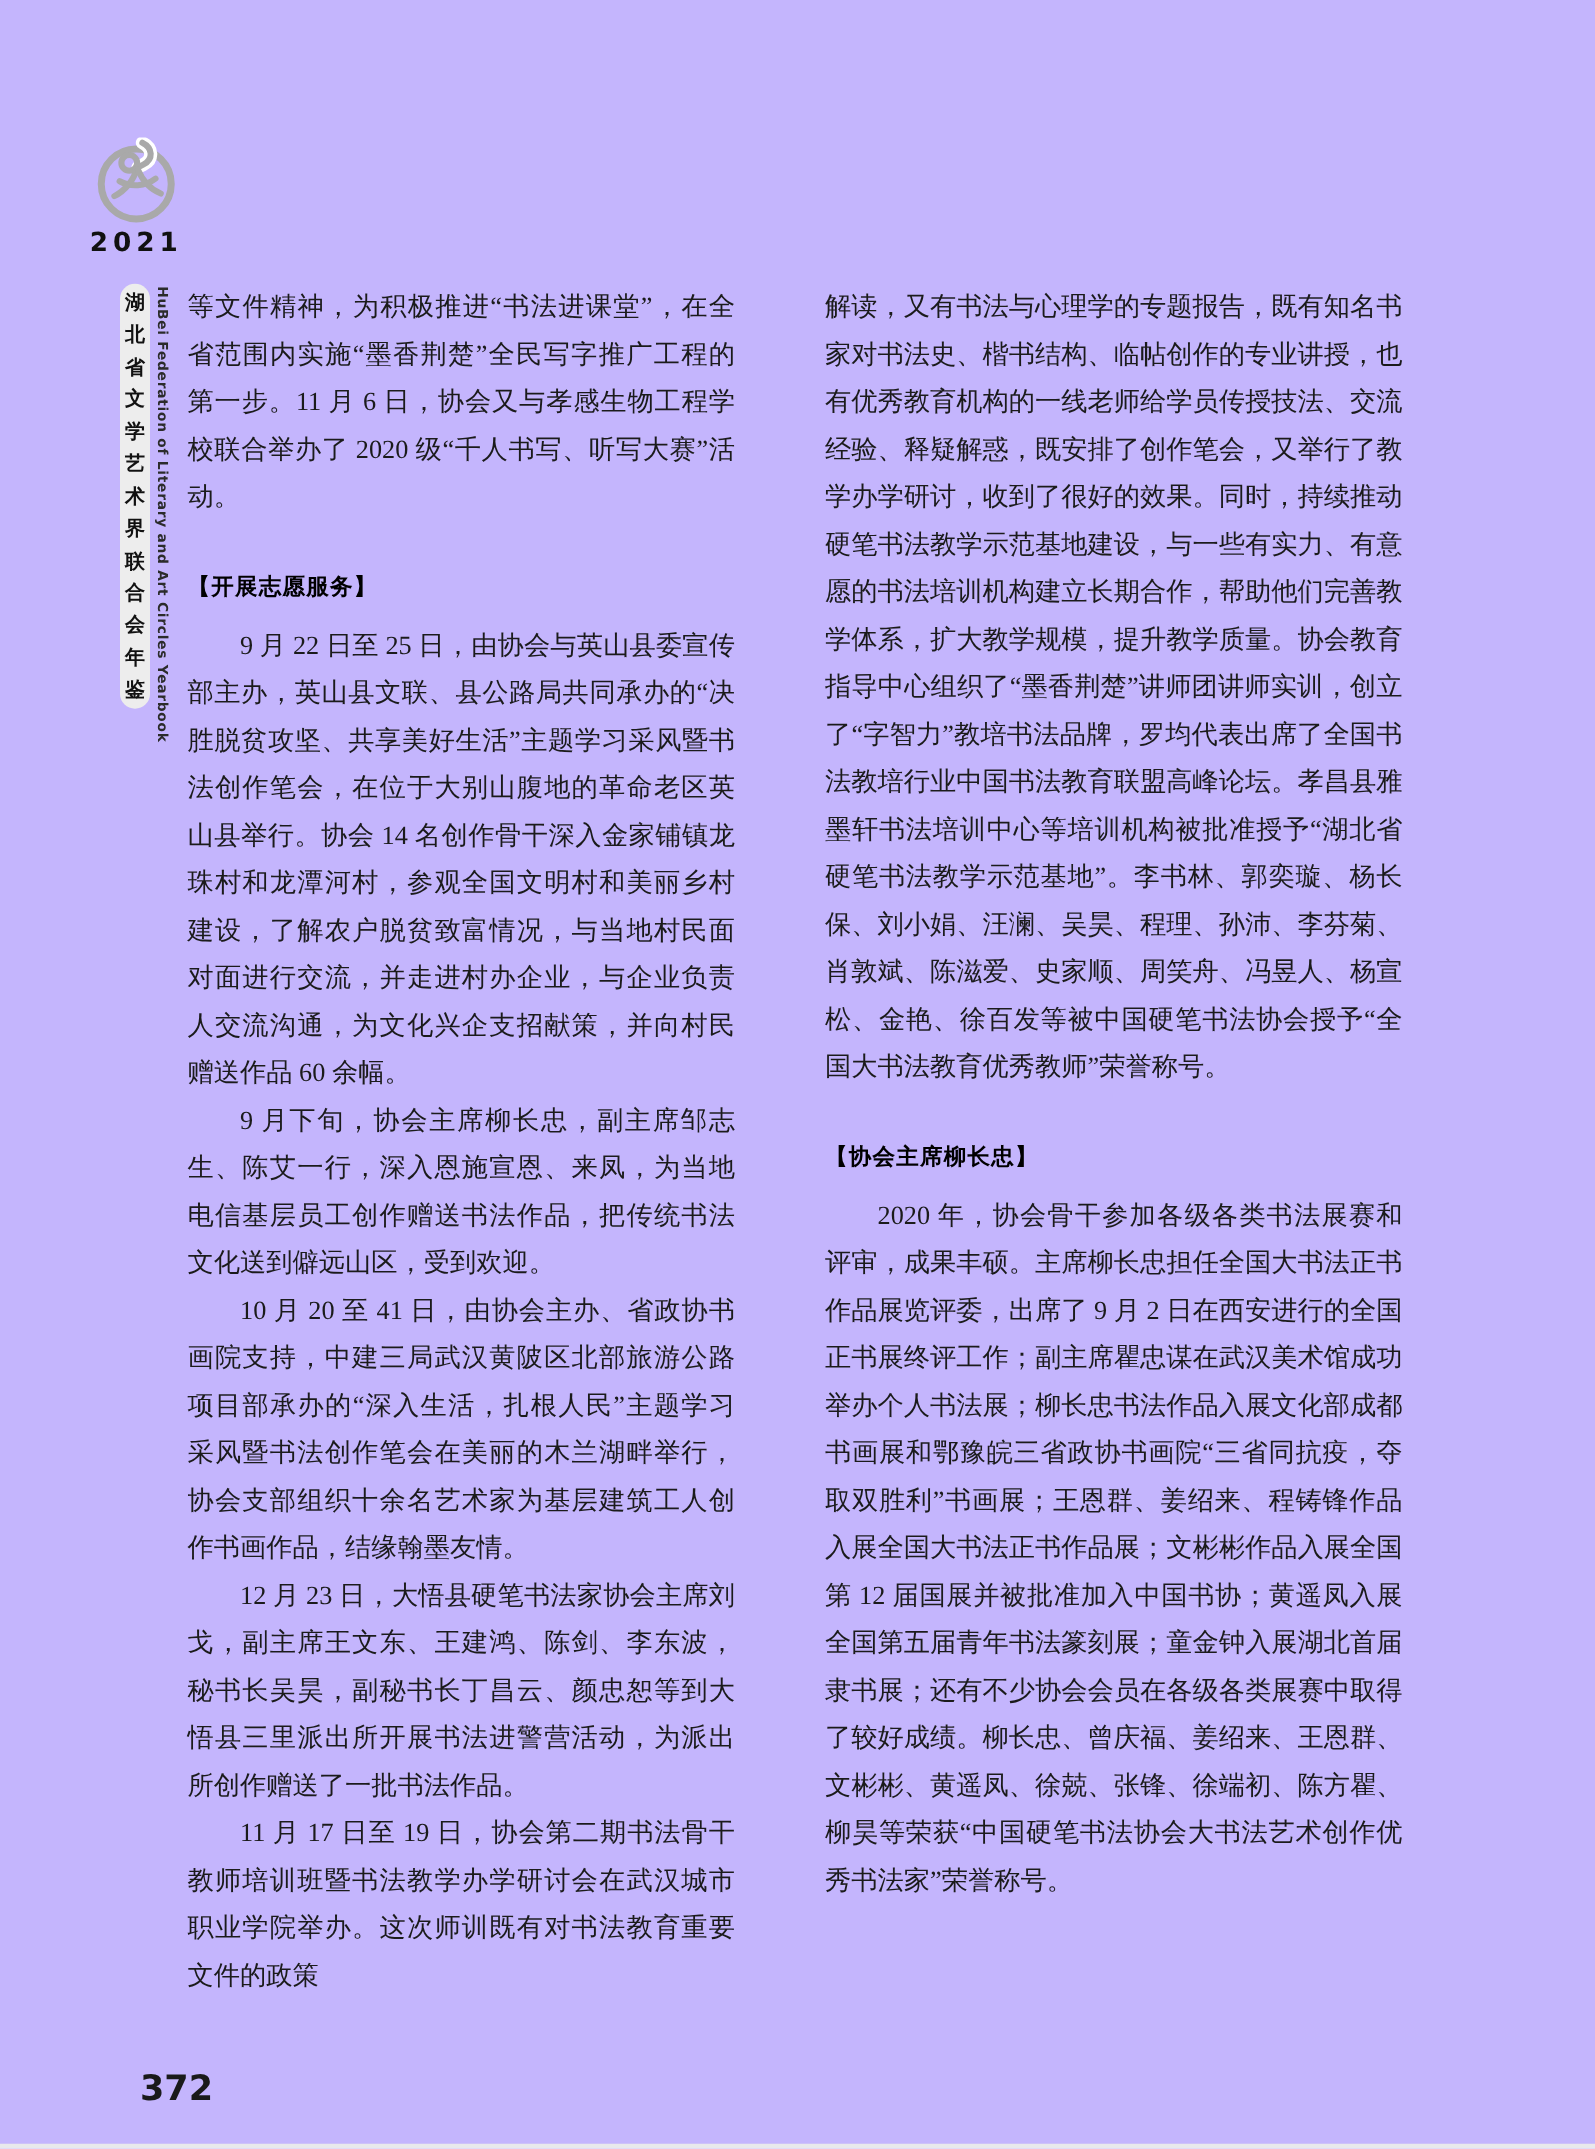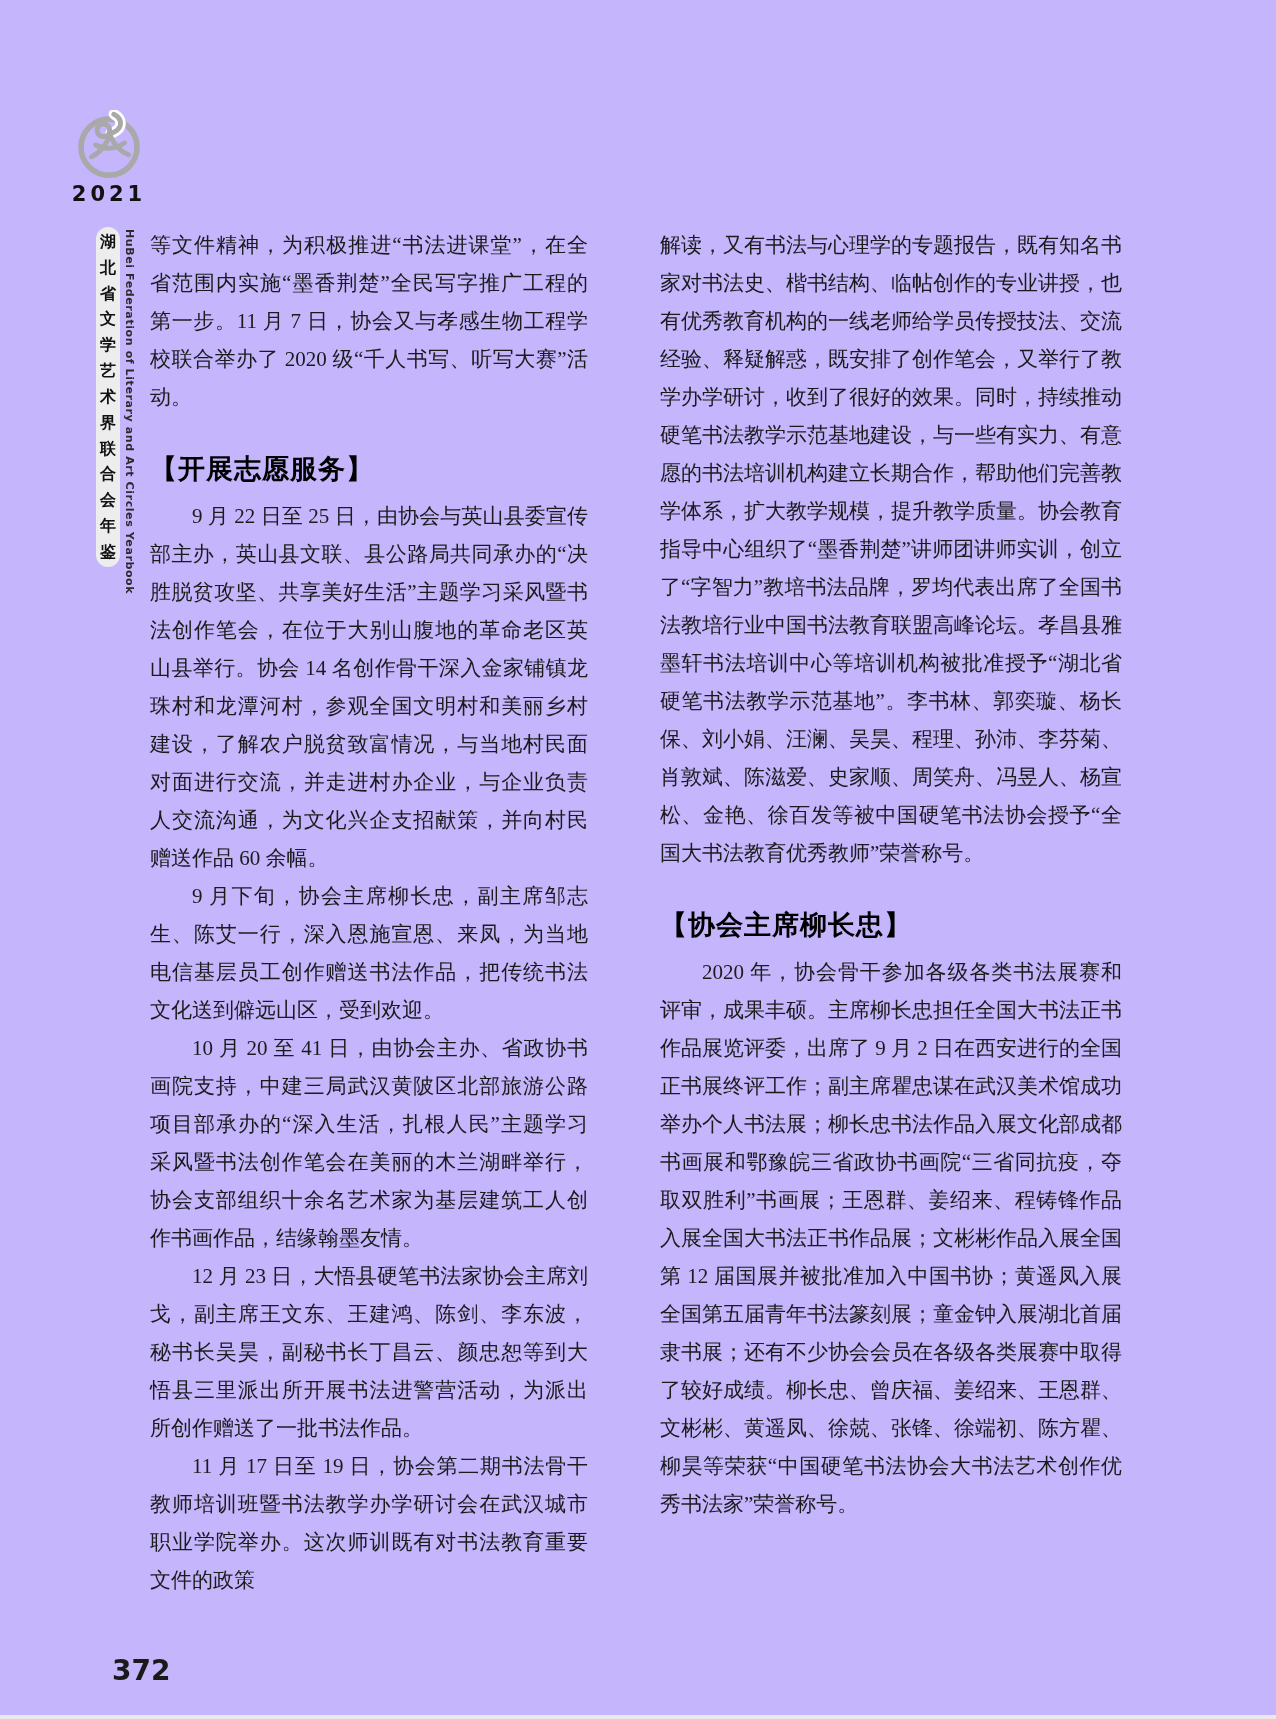--- a/index.html
+++ b/index.html
@@ -31,21 +31,21 @@
     font-size:11px;letter-spacing:0.6px;color:#2b2b2b;
   }
   
   .col{position:absolute;top:226px;text-align:justify;font-size:21px;line-height:38px;color:#1b1b1b;}
   .col-left{left:150px;width:438px;}
   .col-right{left:660px;width:462px;}
   .col p{margin:0;}
   .col p.ind{text-indent:2em;}
   h2.sec{
     margin:36px 0 11px 0;font-family:Liberation Serif, serif;
-    font-size:27px;line-height:34px;font-weight:bold;color:#000;letter-spacing:1px;
+    font-size:18px;line-height:34px;font-weight:bold;color:#000;letter-spacing:1px;
     text-align:left;
   }
   .pageno{
     position:absolute;left:112px;top:1654px;
     font-family:"DejaVu Sans","Liberation Sans",sans-serif;font-weight:bold;
     font-size:28px;color:#1a1a1a;
   }
   .bottom-edge{position:absolute;left:0;bottom:0;width:100%;height:4px;background:#e9e9ec;}
 </style>
 </head>
@@ -79,21 +79,21 @@
     <span>界</span>
     <span>联</span>
     <span>合</span>
     <span>会</span>
     <span>年</span>
     <span>鉴</span>
   </div>
   <div class="strip-en">HuBei Federation of Literary and Art Circles Yearbook</div>
 
   <main class="col col-left">
-    <p>等文件精神，为积极推进“书法进课堂”，在全省范围内实施“墨香荆楚”全民写字推广工程的第一步。11 月 7 日，协会又与孝感生物工程学校联合举办了 2020 级“千人书写、听写大赛”活动。</p>
+    <p>等文件精神，为积极推进“书法进课堂”，在全省范围内实施“墨香荆楚”全民写字推广工程的第一步。11 月 6 日，协会又与孝感生物工程学校联合举办了 2020 级“千人书写、听写大赛”活动。</p>
     <h2 class="sec">【开展志愿服务】</h2>
     <p class="ind">9 月 22 日至 25 日，由协会与英山县委宣传部主办，英山县文联、县公路局共同承办的“决胜脱贫攻坚、共享美好生活”主题学习采风暨书法创作笔会，在位于大别山腹地的革命老区英山县举行。协会 14 名创作骨干深入金家铺镇龙珠村和龙潭河村，参观全国文明村和美丽乡村建设，了解农户脱贫致富情况，与当地村民面对面进行交流，并走进村办企业，与企业负责人交流沟通，为文化兴企支招献策，并向村民赠送作品 60 余幅。</p>
     <p class="ind">9 月下旬，协会主席柳长忠，副主席邹志生、陈艾一行，深入恩施宣恩、来凤，为当地电信基层员工创作赠送书法作品，把传统书法文化送到僻远山区，受到欢迎。</p>
     <p class="ind">10 月 20 至 41 日，由协会主办、省政协书画院支持，中建三局武汉黄陂区北部旅游公路项目部承办的“深入生活，扎根人民”主题学习采风暨书法创作笔会在美丽的木兰湖畔举行，协会支部组织十余名艺术家为基层建筑工人创作书画作品，结缘翰墨友情。</p>
     <p class="ind">12 月 23 日，大悟县硬笔书法家协会主席刘戈，副主席王文东、王建鸿、陈剑、李东波，秘书长吴昊，副秘书长丁昌云、颜忠恕等到大悟县三里派出所开展书法进警营活动，为派出所创作赠送了一批书法作品。</p>
     <p class="ind">11 月 17 日至 19 日，协会第二期书法骨干教师培训班暨书法教学办学研讨会在武汉城市职业学院举办。这次师训既有对书法教育重要文件的政策</p>
   </main>
 
   <main class="col col-right">
     <p>解读，又有书法与心理学的专题报告，既有知名书家对书法史、楷书结构、临帖创作的专业讲授，也有优秀教育机构的一线老师给学员传授技法、交流经验、释疑解惑，既安排了创作笔会，又举行了教学办学研讨，收到了很好的效果。同时，持续推动硬笔书法教学示范基地建设，与一些有实力、有意愿的书法培训机构建立长期合作，帮助他们完善教学体系，扩大教学规模，提升教学质量。协会教育指导中心组织了“墨香荆楚”讲师团讲师实训，创立了“字智力”教培书法品牌，罗均代表出席了全国书法教培行业中国书法教育联盟高峰论坛。孝昌县雅墨轩书法培训中心等培训机构被批准授予“湖北省硬笔书法教学示范基地”。李书林、郭奕璇、杨长保、刘小娟、汪澜、吴昊、程理、孙沛、李芬菊、肖敦斌、陈滋爱、史家顺、周笑舟、冯昱人、杨宣松、金艳、徐百发等被中国硬笔书法协会授予“全国大书法教育优秀教师”荣誉称号。</p>

